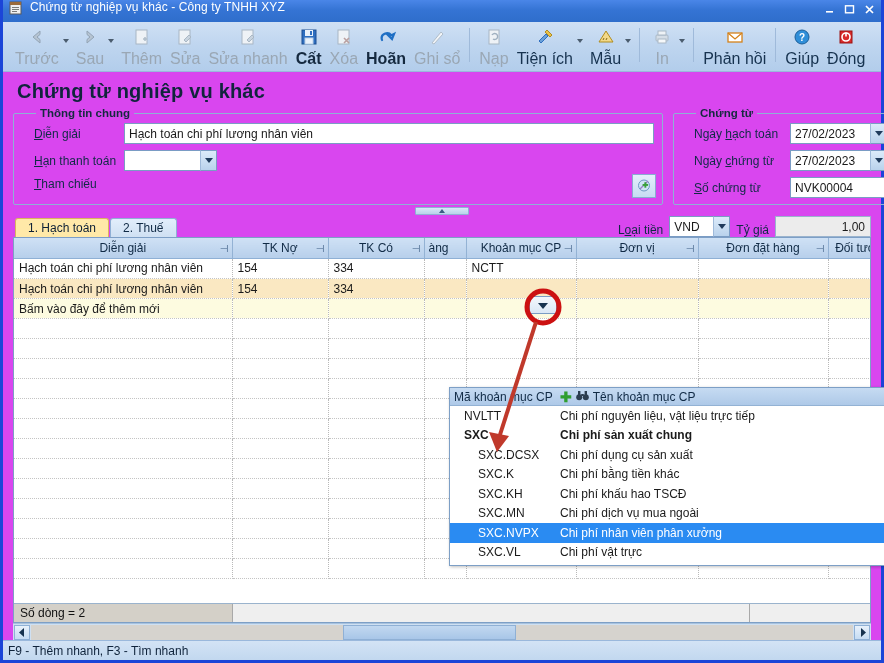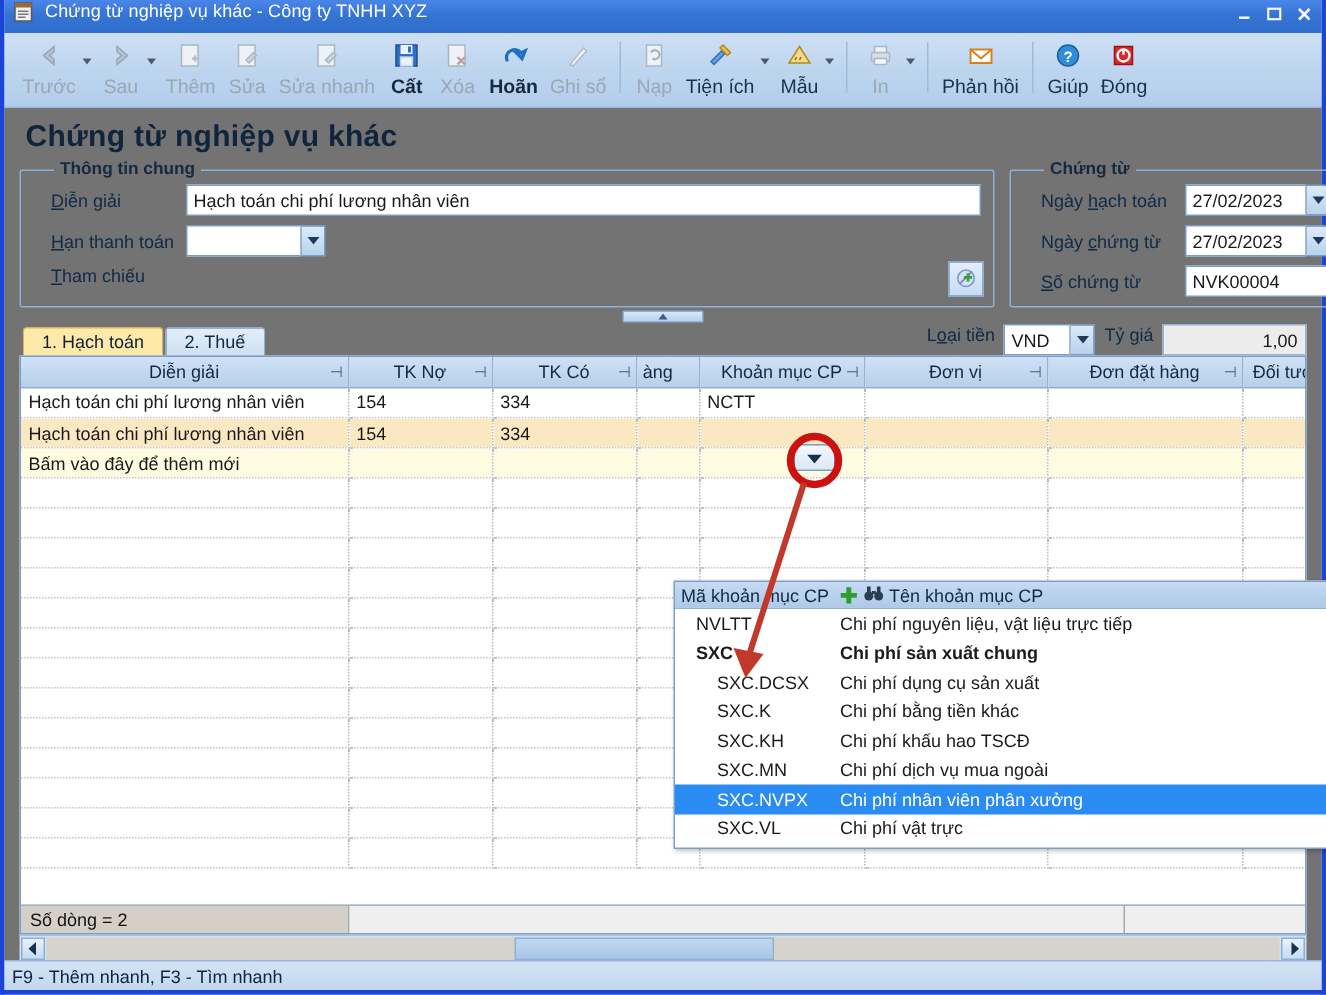--- a/index.html
+++ b/index.html
@@ -52,21 +52,21 @@
     padding: 3px 4px 0 8px;
   }
   .tb-item {
     display: flex; flex-direction: column; align-items: center;
     justify-content: flex-start;
     min-width: 34px; padding: 1px 4px 0 4px; height: 46px;
     position: relative;
   }
   .tb-item .ico { height: 22px; display: flex; align-items: center; justify-content: center; }
   .tb-item .lbl {
-    font-size: 13px; color: #16324f; margin-top: 2px; white-space: nowrap;
+    font-size: 16px; color: #16324f; margin-top: 2px; white-space: nowrap;
   }
   .tb-item.disabled .lbl { color: #9aa7b4; }
   .tb-item.bold .lbl { font-weight: bold; color: #15293f; }
   .tb-caret {
     align-self: flex-end; margin: 0 1px 0 -2px;
     width: 10px; height: 46px; display: flex; align-items: center;
     justify-content: center; padding-bottom: 14px;
   }
   .tb-caret i {
     display: block; width: 0; height: 0;
@@ -74,21 +74,21 @@
     border-top: 4px solid #4a5c6e;
   }
   .tb-sep {
     width: 1px; height: 34px; background: #9fbada; margin: 3px 5px 0 5px;
     flex: none;
   }
 
   
   .body {
     flex: 1; position: relative;
-    background: #737373;
+    background: #d946ef;
     padding: 6px 10px 0 10px;
     display: flex; flex-direction: column;
   }
   .page-title {
     font-size: 20px; font-weight: bold; color: #10243c;
     margin: 2px 0 4px 4px; letter-spacing: .2px;
   }
 
   
   .groups { display: flex; gap: 10px; align-items: flex-start; }
@@ -169,21 +169,21 @@
     border-radius: 3px 3px 0 0;
     background: linear-gradient(to bottom,#e2eefb,#cfe0f2);
     margin-right: 1px;
   }
   .tab.active {
     background: #ffe9a8; font-weight: normal; color: #0d2137;
     border-color: #d9b45f;
   }
   .currency {
     position: absolute; right: 0; bottom: 0;
-    display: flex; align-items: flex-start; gap: 6px; margin-left: 36px;
+    display: flex; align-items: flex-end; gap: 6px; margin-left: 36px;
   }
   .currency .flabel { font-size: 12px; color: #102a45; }
   .currency .combo input.txt { width: 44px; }
   .currency .rate {
     width: 96px; text-align: right; background: #ececec;
     border: 1px solid #9ab3cd; height: 21px; padding: 1px 5px;
     font-size: 12px; color: #1a1a1a;
   }
 
   

